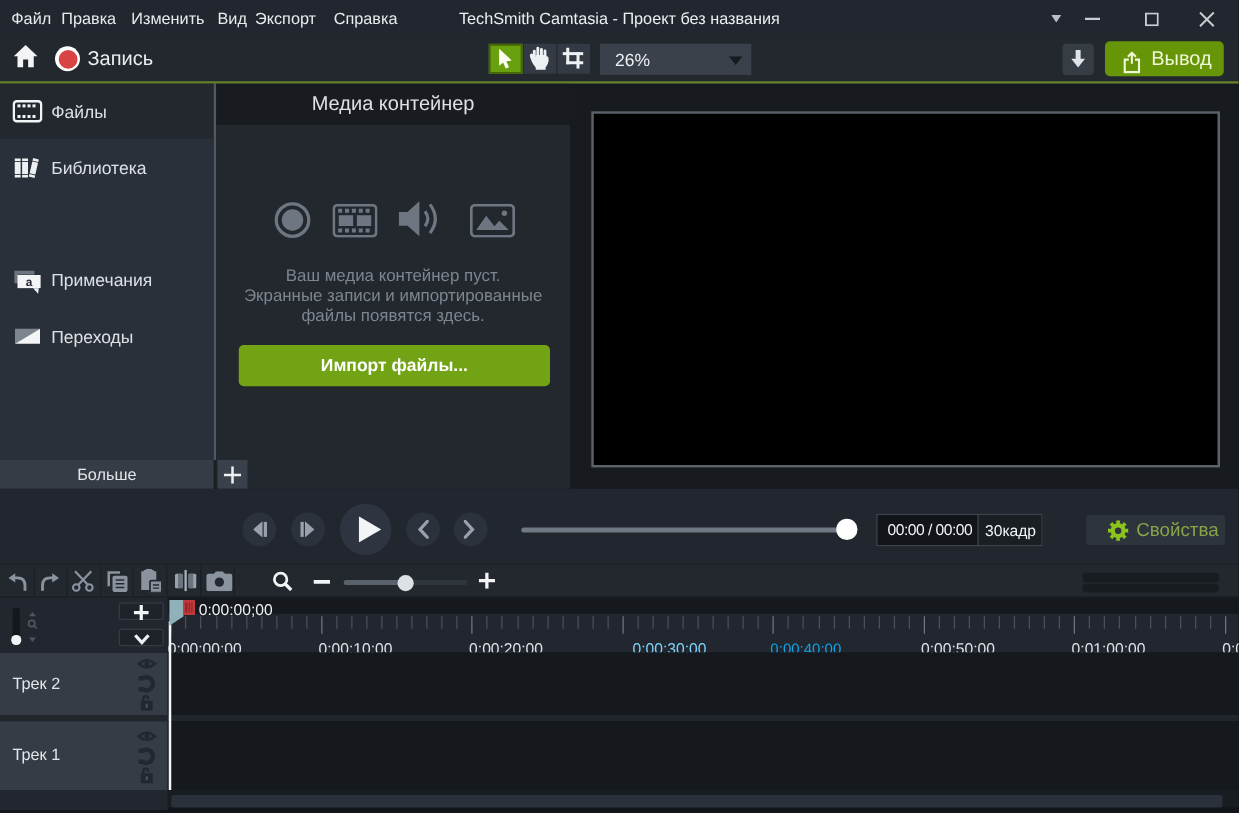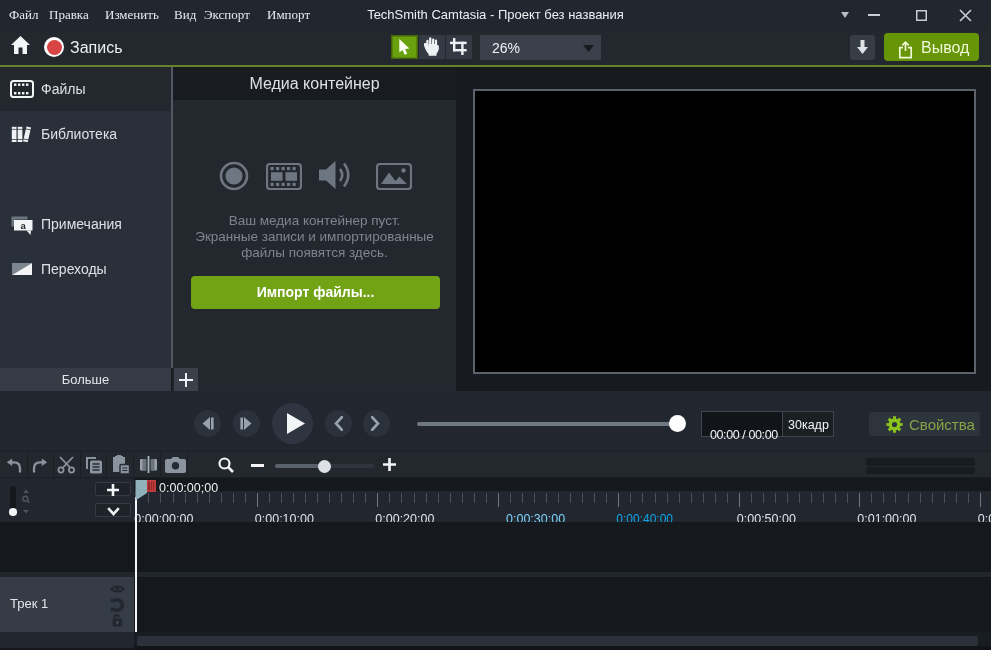--- a/index.html
+++ b/index.html
@@ -2,21 +2,21 @@
 <html><head>
 <meta charset="utf-8">
 <style>
   * { margin:0; padding:0; box-sizing:border-box; }
   html,body { width:991px; height:650px; overflow:hidden; background:#14181d;
     font-family:"Liberation Sans", sans-serif; }
   .abs { position:absolute; }
   #app { position:relative; width:991px; height:650px; }
   
   #titlebar { left:0; top:0; width:991px; height:28px; background:#22272f; color:#e8ebee; }
-  .menuitem { position:absolute; top:7px; font-size:13px; color:#e8ebee;font-family:Liberation Serif, serif; }
+  .menuitem { position:absolute; top:7px; font-size:13px; color:#e8ebee; }
   #apptitle { position:absolute; top:7px; left:0; width:991px; text-align:center; font-size:13px; color:#eceff2; }
   
   #toolbar { left:0; top:28px; width:991px; height:37px; background:#23282f; }
   .toolbtn { position:absolute; top:7px; height:24px; background:#333a43; }
   
   #greenline { left:0; top:65px; width:991px; height:2px; background:#66832c; }
   
   #sidebar { left:0; top:67px; width:171px; height:324px; background:#2a3039; }
   #sidebar .tab { position:absolute; left:0; width:171px; height:45px; color:#dde1e6; font-size:14px; }
   #sidebar .tab span { position:absolute; left:41px; top:14px; }
@@ -45,21 +45,21 @@
 </style>
 </head>
 <body>
 <div id="app">
   <div class="abs" id="titlebar">
     <span class="menuitem" style="left:9px">Файл</span>
     <span class="menuitem" style="left:49px">Правка</span>
     <span class="menuitem" style="left:105px">Изменить</span>
     <span class="menuitem" style="left:174px">Вид</span>
     <span class="menuitem" style="left:204px">Экспорт</span>
-    <span class="menuitem" style="left:267px">Импорт</span>
+    <span class="menuitem" style="left:267px">Справка</span>
     <span id="apptitle">TechSmith Camtasia - Проект без названия</span>
     <svg class="abs" style="left:841px;top:12px" width="8" height="6" viewBox="0 0 8 6">
         <path d="M0 0 L8 0 L4 6 Z" fill="#b9bec5"></path>
       </svg>
     <svg class="abs" style="left:868px;top:14px" width="12" height="2" viewBox="0 0 12 2">
         <rect width="12" height="2" fill="#c8cdd3"></rect>
       </svg>
     <svg class="abs" style="left:916px;top:10px" width="11" height="11" viewBox="0 0 11 11">
         <rect x="0.75" y="0.75" width="9.5" height="9.5" fill="none" stroke="#c8cdd3" stroke-width="1.5"></rect>
       </svg>
@@ -238,21 +238,21 @@
     <svg class="abs" style="left:334px;top:25px" width="9" height="15" viewBox="0 0 9 15">
         <path d="M8 1 L2 7.5 L8 14" fill="none" stroke="#99a2ac" stroke-width="2.6" stroke-linecap="round"></path>
       </svg>
     <div class="pbtn" style="left:363px;top:19px;width:27px;height:27px"></div>
     <svg class="abs" style="left:371px;top:25px" width="9" height="15" viewBox="0 0 9 15">
         <path d="M1 1 L7 7.5 L1 14" fill="none" stroke="#99a2ac" stroke-width="2.6" stroke-linecap="round"></path>
       </svg>
     <div class="abs" style="left:417px;top:31px;width:265px;height:4px;border-radius:2px;background:#6e7984"></div>
     <div class="abs" style="left:669px;top:24px;width:17px;height:17px;border-radius:50%;background:#fff"></div>
     <div class="abs" style="left:701px;top:20px;width:133px;height:26px;background:#111519;border:1px solid #3f454d">
-      <span class="abs" style="left:8px;top:16px;font-size:12.5px;letter-spacing:-0.4px;color:#f2f4f6">00:00 / 00:00</span>
+      <span class="abs" style="left:8px;top:5px;font-size:12.5px;letter-spacing:-0.4px;color:#f2f4f6">00:00 / 00:00</span>
       <div class="abs" style="left:80px;top:0;width:51px;height:24px;background:#1a1f24;border-left:1px solid #3f454d"></div>
       <span class="abs" style="left:86px;top:6px;font-size:12.5px;color:#f2f4f6">30кадр</span>
     </div>
     <div class="abs" style="left:869px;top:21px;width:111px;height:24px;background:#2d343c;border-radius:3px">
       <svg class="abs" style="left:17px;top:4px" width="17" height="17" viewBox="0 0 17 17">
           <path d="M16.64 6.88 L16.64 10.12 L14.46 9.81 L13.64 11.79 L15.40 13.11 L13.11 15.40 L11.79 13.64 L9.81 14.46 L10.12 16.64 L6.88 16.64 L7.19 14.46 L5.21 13.64 L3.89 15.40 L1.60 13.11 L3.36 11.79 L2.54 9.81 L0.36 10.12 L0.36 6.88 L2.54 7.19 L3.36 5.21 L1.60 3.89 L3.89 1.60 L5.21 3.36 L7.19 2.54 L6.88 0.36 L10.12 0.36 L9.81 2.54 L11.79 3.36 L13.11 1.60 L15.40 3.89 L13.64 5.21 L14.46 7.19 Z" fill="#8bc41c"></path>
           <circle cx="8.5" cy="8.5" r="2.6" fill="#2d343c"></circle>
         </svg>
       <span class="abs" style="left:40px;top:4px;font-size:15px;color:#86a448">Свойства</span>
     </div>
@@ -399,20 +399,35 @@
       <div class="abs" style="left:845.8px;top:15px;width:1px;height:14px;background:#6e7680"></div>
       <span class="abs" style="left:0.3px;top:33.5px;font-size:12.5px;color:#dce2e8;white-space:nowrap">0:00:00;00</span>
       <span class="abs" style="left:120.8px;top:33.5px;font-size:12.5px;color:#dce2e8;white-space:nowrap">0:00:10;00</span>
       <span class="abs" style="left:241.3px;top:33.5px;font-size:12.5px;color:#dce2e8;white-space:nowrap">0:00:20;00</span>
       <span class="abs" style="left:372px;top:33.5px;font-size:12.5px;color:#7dd3fc;white-space:nowrap">0:00:30;00</span>
       <span class="abs" style="left:482.3px;top:33.5px;font-size:12px;color:#0ea5e9;white-space:nowrap">0:00:40;00</span>
       <span class="abs" style="left:602.8px;top:33.5px;font-size:12.5px;color:#dce2e8;white-space:nowrap">0:00:50;00</span>
       <span class="abs" style="left:723.3px;top:33.5px;font-size:12.5px;color:#dce2e8;white-space:nowrap">0:01:00;00</span>
       <span class="abs" style="left:843.8px;top:33.5px;font-size:12.5px;color:#dce2e8;white-space:nowrap">0:01:10;00</span>
     </div>
+    <div class="track" style="top:44px;height:49.5px">
+      <div class="thead">
+          <span class="abs" style="left:10px;top:17px">Трек 2</span>
+        <svg class="abs" style="left:109px;top:4px" width="17" height="44" viewBox="0 0 17 44">
+          <path d="M2 5 Q8.5 -0.6 15 5 Q8.5 10.6 2 5 Z" fill="none" stroke="#222830" stroke-width="2"></path>
+            <circle cx="8.5" cy="5" r="2" fill="#222830"></circle>
+          <path d="M4.8 16.8 A5.3 5.3 0 1 1 4.8 25.2" fill="none" stroke="#222830" stroke-width="3.6"></path>
+            <rect x="1.8" y="14.8" width="4" height="3.6" fill="#222830"></rect>
+            <rect x="1.8" y="23.6" width="4" height="3.6" fill="#222830"></rect>
+          <path d="M4.6 34.5 L4.6 33.2 Q4.6 30 7.6 30 Q10.4 30 10.4 32.8 L10.4 33.6 L8.5 33.6 L8.5 33 Q8.5 31.8 7.6 31.8 Q6.6 31.8 6.6 33.2 L6.6 34.5 Z" fill="#222830"></path>
+            <rect x="3.6" y="34.5" width="9.6" height="8" rx="0.8" fill="#222830"></rect>
+            <rect x="7.6" y="37" width="1.6" height="3.2" fill="#49515a"></rect>
+        </svg>
+      </div>
+    </div>
     <div class="tdiv" style="top:93.5px"></div>
     <div class="track" style="top:98.5px;height:55px">
       <div class="thead">
           <span class="abs" style="left:10px;top:19px">Трек 1</span>
         <svg class="abs" style="left:109px;top:7px" width="17" height="44" viewBox="0 0 17 44">
           <path d="M2 5 Q8.5 -0.6 15 5 Q8.5 10.6 2 5 Z" fill="none" stroke="#222830" stroke-width="2"></path>
             <circle cx="8.5" cy="5" r="2" fill="#222830"></circle>
           <path d="M4.8 16.8 A5.3 5.3 0 1 1 4.8 25.2" fill="none" stroke="#222830" stroke-width="3.6"></path>
             <rect x="1.8" y="14.8" width="4" height="3.6" fill="#222830"></rect>
             <rect x="1.8" y="23.6" width="4" height="3.6" fill="#222830"></rect>

